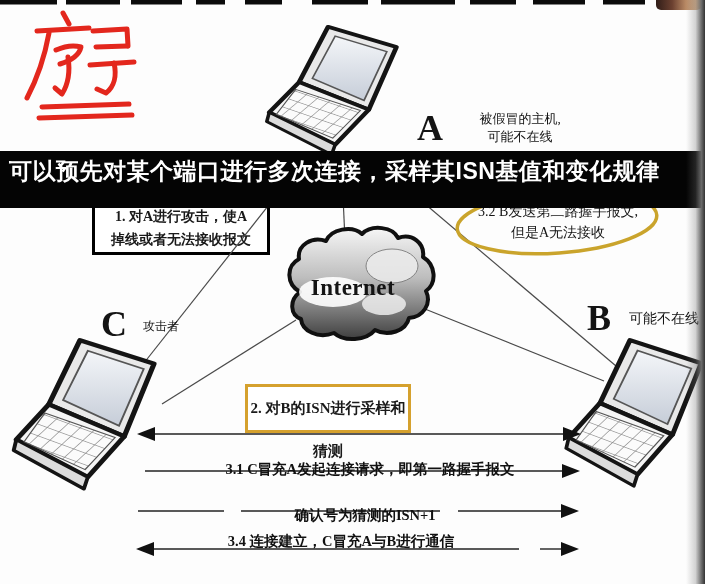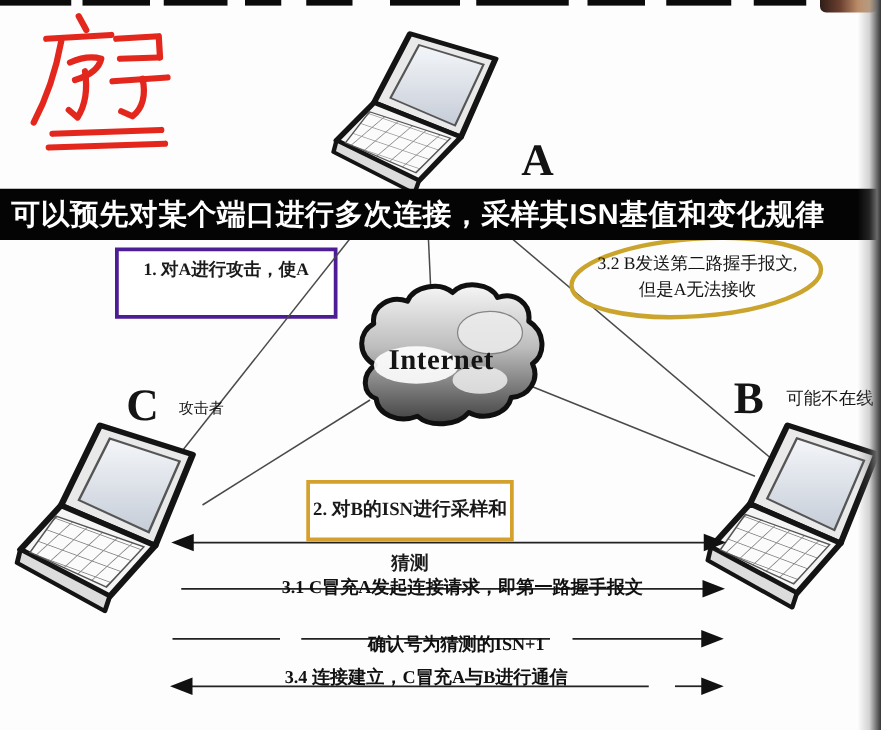--- a/index.html
+++ b/index.html
@@ -5,39 +5,39 @@
   html,body{margin:0;padding:0;background:#888;}
   #stage{
     position:relative;width:705px;height:584px;background:#fdfdfd;
     overflow:hidden;font-family:"Liberation Serif", serif;
   }
   
   #callout-layer{z-index:1;}
   #line-layer{position:absolute;left:0;top:0;z-index:2;}
   .txt{position:absolute;z-index:3;color:#141414;}
   #banner{
-    position:absolute;z-index:4;left:0;top:151px;width:705px;height:41px;
+    position:absolute;z-index:4;left:0;top:151px;width:705px;height:57px;
     background:#040404;color:#ffffff;font-family:"Liberation Sans", sans-serif;
     font-weight:bold;font-size:23px;line-height:41px;padding-left:9px;
     box-sizing:border-box;letter-spacing:.5px;white-space:nowrap;
   }
   #top-strip{position:absolute;z-index:5;left:0;top:0;}
   #handwriting{position:absolute;z-index:6;left:0;top:0;}
   #webcam-fragment{
     position:absolute;z-index:7;left:656px;top:0;width:46px;height:10px;
     background:linear-gradient(90deg,#301d18 0%,#6b4030 35%,#b98a65 65%,#e5c4a0 100%);
     border-radius:0 0 5px 5px;
   }
   #right-edge{
     position:absolute;z-index:8;left:686px;top:0;width:19px;height:584px;
     background:linear-gradient(90deg,rgba(130,130,130,0) 0%,rgba(110,110,110,.30) 50%,#6a6a6a 82%,#333333 100%);
   }
   
   .gold-box{
-    position:absolute;background:#ffffff;border:3px solid #4c1d95;
+    position:absolute;background:#ffffff;border:3px solid #000000;
     box-sizing:border-box;text-align:center;font-weight:bold;color:#1a1a1a;
   }
   #box1{left:92px;top:198px;width:178px;height:57px;font-size:14px;line-height:23px;padding-top:4px;}
   #box2{left:245px;top:384px;width:166px;height:49px;border-color:#d5a12e;font-size:15px;line-height:43px;}
   
   #oval32-text{
     left:458px;top:201px;width:200px;text-align:center;
     font-weight:normal;font-size:14px;line-height:21px;
   }
   
@@ -51,20 +51,21 @@
   .sr{position:absolute;z-index:0;font-size:0;color:transparent;}
 </style>
 </head>
 <body>
 
 <div id="stage">
 
   <div id="callout-layer">
     <div id="box1" class="gold-box">
       <div>1. 对A进行攻击，使A</div>
+      <div>掉线或者无法接收报文</div>
     </div>
     <div id="box2" class="gold-box">
       <div>2. 对B的ISN进行采样和猜测</div>
     </div>
   </div>
 
   <svg id="line-layer" width="705" height="584" viewBox="0 0 705 584">
     <defs>
       <linearGradient id="screenGrad" x1="0" y1="0" x2="0" y2="1">
         <stop offset="0" stop-color="#f4f6f9"></stop>
@@ -136,20 +137,24 @@
       </g>
     </g>
   </svg>
 
   <div class="txt" id="oval32-text">
     <div>3.2 B发送第二路握手报文,</div>
     <div>但是A无法接收</div>
   </div>
 
   <div class="txt big-letter" style="left:417px;top:110px;">A</div>
+  <div class="txt" id="host-a-desc">
+    <div>被假冒的主机,</div>
+    <div>可能不在线</div>
+  </div>
 
   <div class="txt big-letter" style="left:101px;top:306px;">C</div>
   <div class="txt host-desc" style="left:143px;top:318px;font-size:12px;">攻击者</div>
 
   <div class="txt big-letter" style="left:587px;top:300px;">B</div>
   <div class="txt host-desc" style="left:629px;top:310px;">可能不在线</div>
 
   <div class="txt" id="cloud-label">Internet</div>
 
   <div class="msg" style="left:180px;top:448px;width:380px;">3.1 C冒充A发起连接请求，即第一路握手报文</div>

